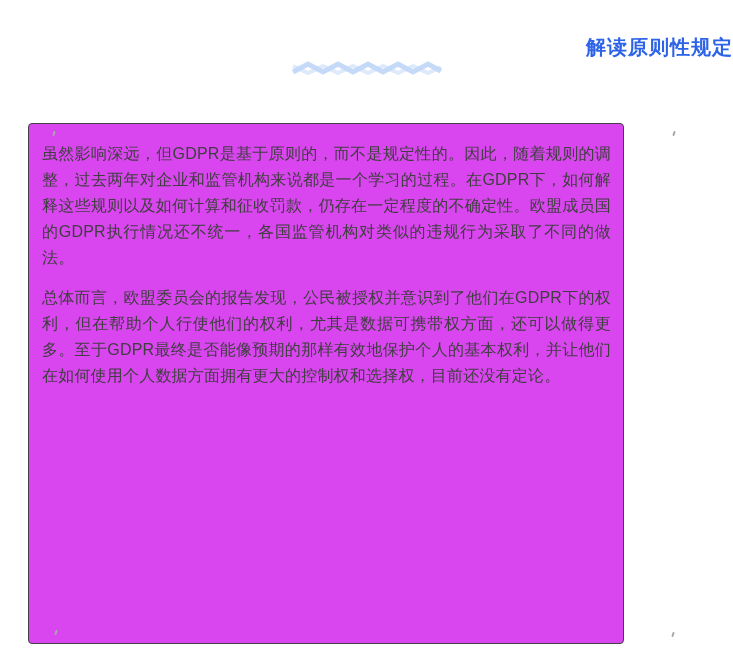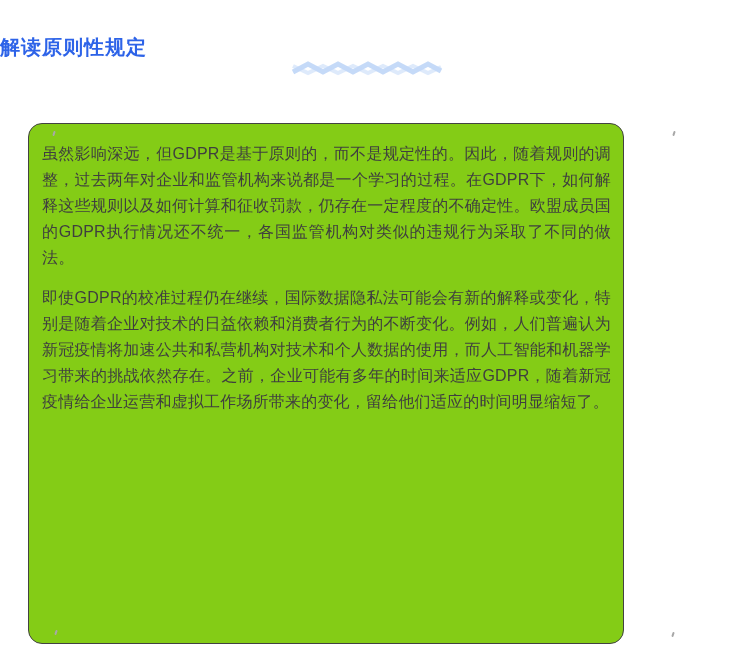--- a/index.html
+++ b/index.html
@@ -3,40 +3,40 @@
 <meta charset="utf-8">
 <style>
   html, body { margin: 0; padding: 0; }
   body {
     width: 733px; height: 661px;
     background: #ffffff;
     font-family: "Liberation Sans", sans-serif;
     position: relative;
     overflow: hidden;
   }
-  .header { position: absolute; top: 0; left: 0; width: 733px; text-align: left; }
+  .header { position: absolute; top: 0; left: 0; width: 733px; text-align: right; }
   .page-title {
     margin: 0; padding-top: 34px;
     font-size: 20px; font-weight: bold;
     letter-spacing: 1px;
     color: #2d63e8;
   }
   .wave-wrap {
     position: absolute; top: 60px; left: 50%;
     transform: translateX(-50%);
     width: 152px; height: 18px;
   }
   .article-box {
     position: absolute;
     left: 28px; top: 123px;
     width: 596px; height: 521px;
     box-sizing: border-box;
     border: 1.5px solid #424242;
-    border-radius: 14px;
-    background: #84cc16;
+    border-radius: 4px;
+    background: #d946ef;
   }
   .article-content {
     padding: 17px 12px 0 13px;
   }
   .para {
     margin: 14px 0 0 0;
     font-size: 16px;
     line-height: 26px;
     color: #3f3f3f;
     text-align: justify;
@@ -68,15 +68,15 @@
   </div>
 </div>
 
 <div class="article-box">
   <span class="tick tl"></span>
   <span class="tick tr"></span>
   <span class="tick bl"></span>
   <span class="tick br"></span>
   <div class="article-content">
       <p class="para">虽然影响深远，但GDPR是基于原则的，而不是规定性的。因此，随着规则的调整，过去两年对企业和监管机构来说都是一个学习的过程。在GDPR下，如何解释这些规则以及如何计算和征收罚款，仍存在一定程度的不确定性。欧盟成员国的GDPR执行情况还不统一，各国监管机构对类似的违规行为采取了不同的做法。</p>
-      <p class="para">即使GDPR的校准过程仍在继续，国际数据隐私法可能会有新的解释或变化，特别是随着企业对技术的日益依赖和消费者行为的不断变化。例如，人们普遍认为新冠疫情将加速公共和私营机构对技术和个人数据的使用，而人工智能和机器学习带来的挑战依然存在。之前，企业可能有多年的时间来适应GDPR，随着新冠疫情给企业运营和虚拟工作场所带来的变化，留给他们适应的时间明显缩短了。</p>
+      <p class="para">总体而言，欧盟委员会的报告发现，公民被授权并意识到了他们在GDPR下的权利，但在帮助个人行使他们的权利，尤其是数据可携带权方面，还可以做得更多。至于GDPR最终是否能像预期的那样有效地保护个人的基本权利，并让他们在如何使用个人数据方面拥有更大的控制权和选择权，目前还没有定论。</p>
     </div>
 </div>
 
 </body></html>

